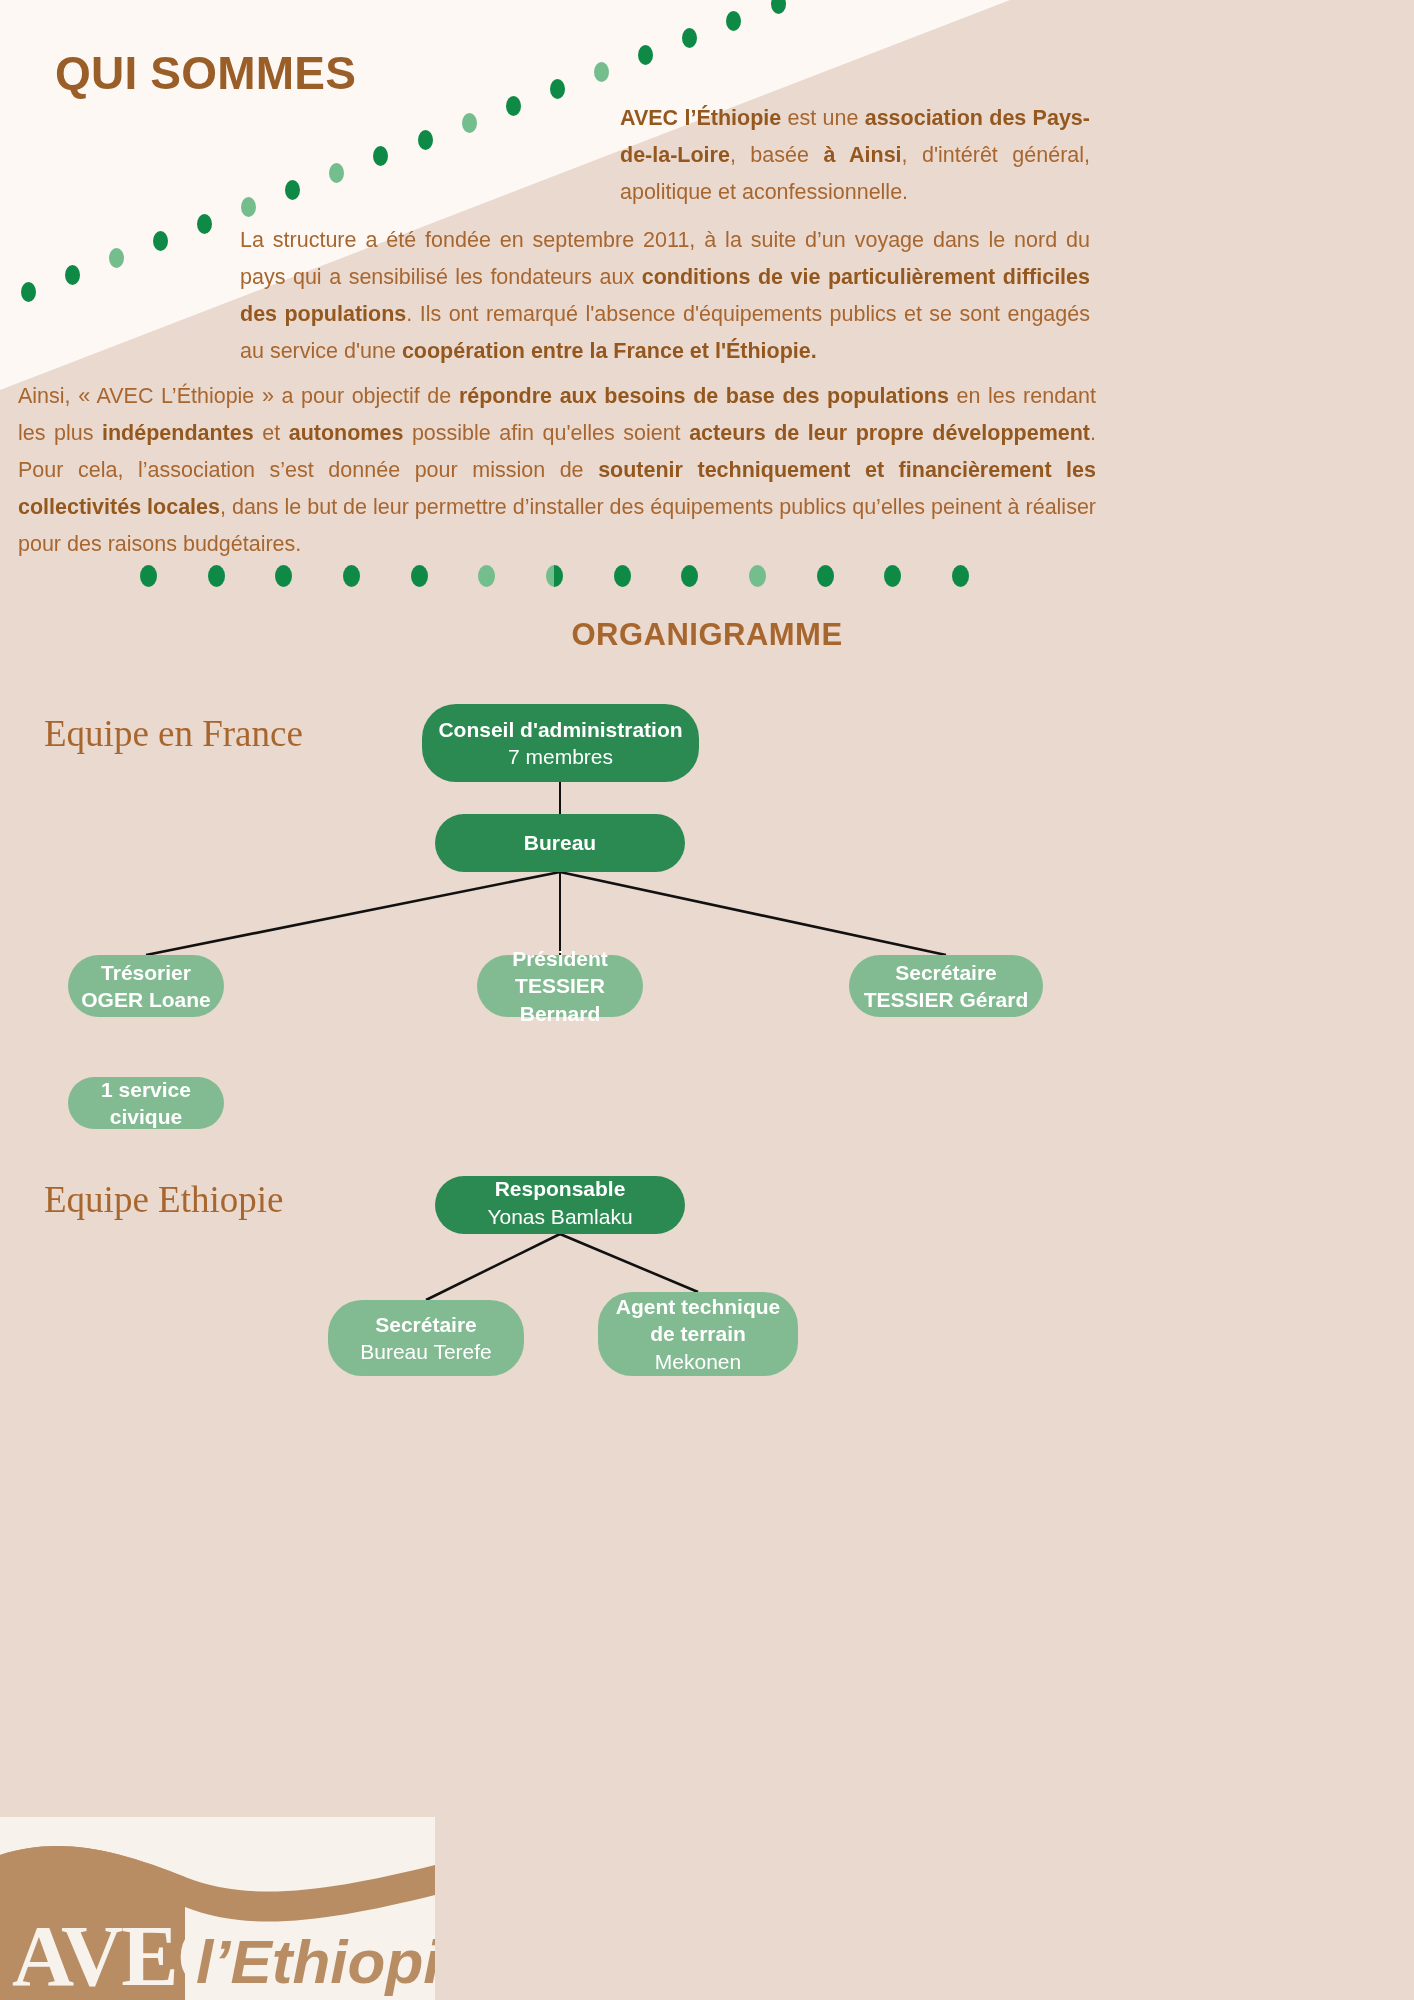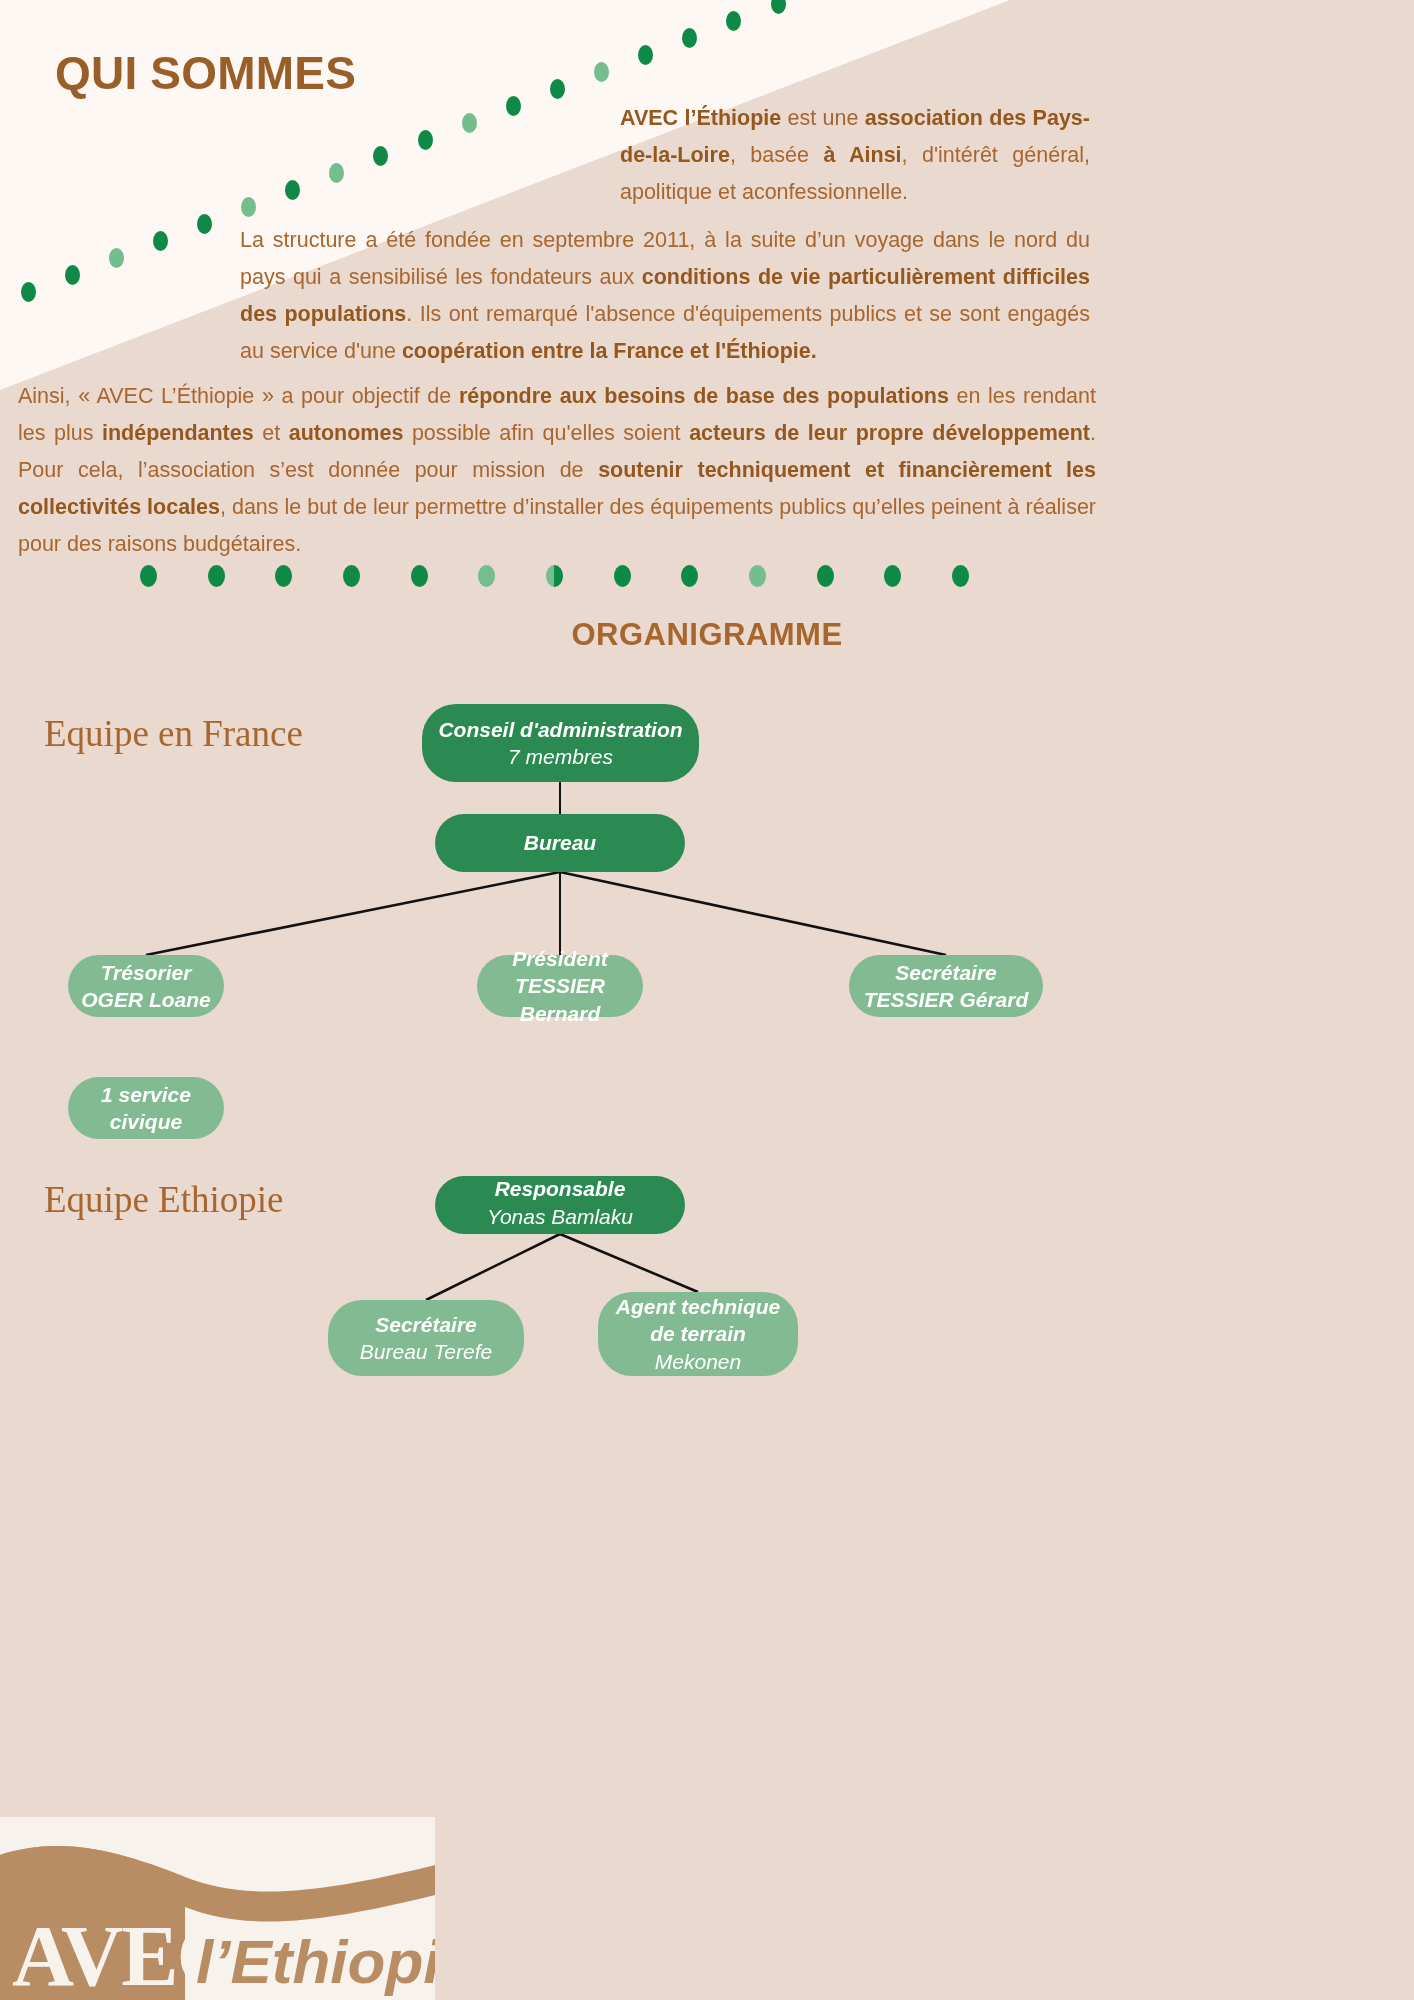--- a/index.html
+++ b/index.html
@@ -109,33 +109,32 @@
     display: flex;
     flex-direction: column;
     align-items: center;
     justify-content: center;
     text-align: center;
     color: #ffffff;
     border-radius: 34px;
     z-index: 6;
     padding: 4px 8px;
     line-height: 1.30;
-    font-style: italic;
   }
   .node .t1 { font-weight: bold; font-size: 21px; }
   .node .t2 { font-weight: normal; font-size: 21px; }
   .node.dark  { background: #2b8a52; }
   .node.light { background: #82bb91; }
 
   #n-conseil    { left: 422px; top: 704px;  width: 277px; height: 78px; }
   #n-bureau     { left: 435px; top: 814px;  width: 250px; height: 58px; }
   #n-tresorier  { left: 68px;  top: 955px;  width: 156px; height: 62px; }
   #n-president  { left: 477px; top: 955px;  width: 166px; height: 62px; }
   #n-secretaire { left: 849px; top: 955px;  width: 194px; height: 62px; }
-  #n-service    { left: 68px;  top: 1077px; width: 156px; height: 62px; }
+  #n-service    { left: 68px;  top: 1077px; width: 156px; height: 52px; }
   #n-responsable{ left: 435px; top: 1176px; width: 250px; height: 58px; justify-content: flex-end; }
   #n-secr-eth   { left: 328px; top: 1300px; width: 196px; height: 76px; }
   #n-agent      { left: 598px; top: 1292px; width: 200px; height: 84px; }
 
   
   #logo {
     position: absolute;
     left: 0;
     top: 1817px;
     width: 435px;

